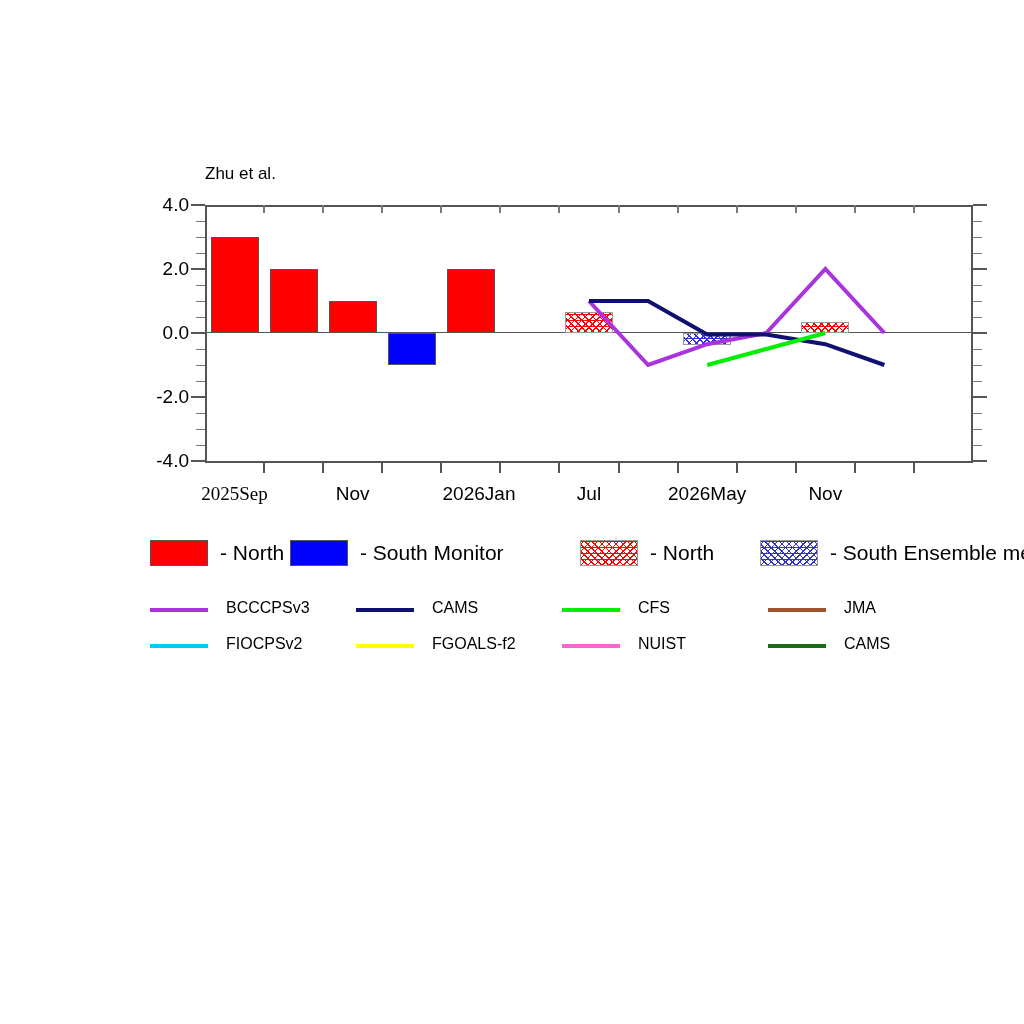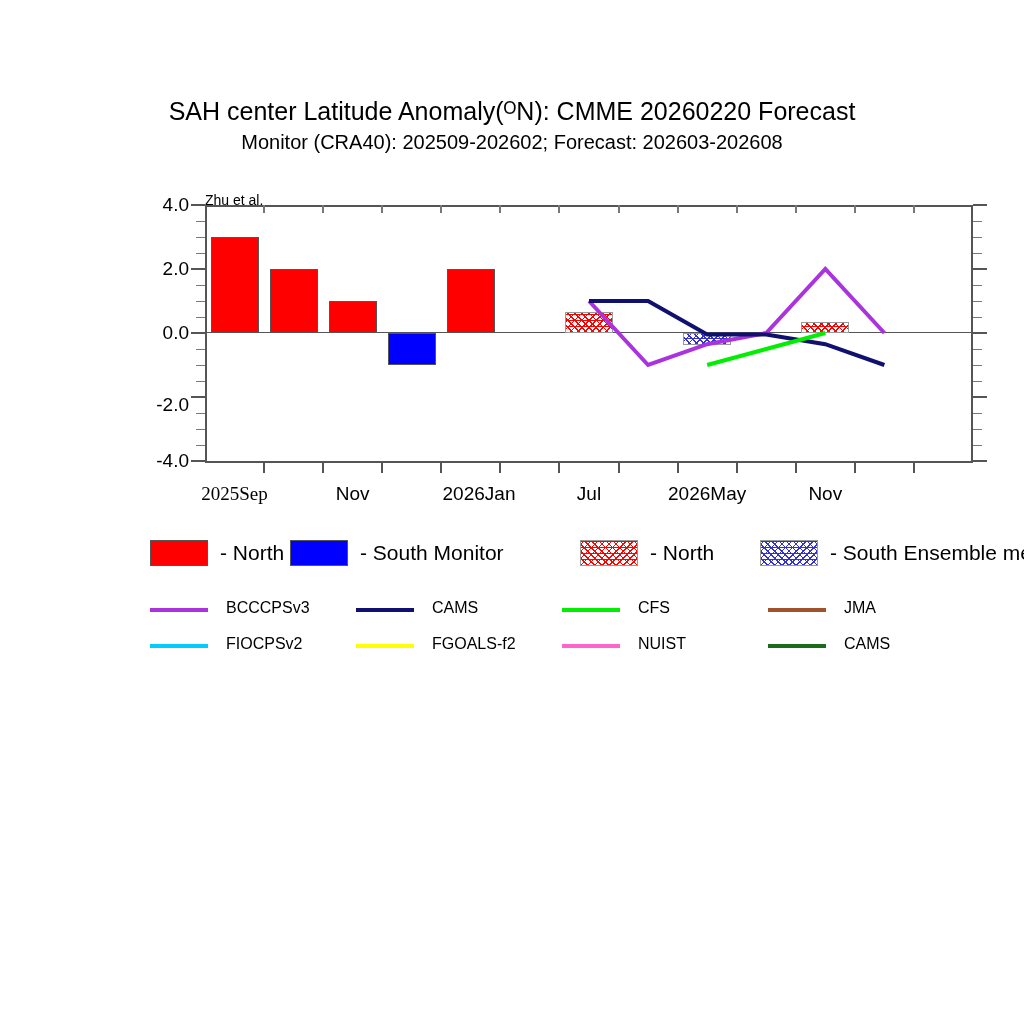--- a/index.html
+++ b/index.html
@@ -35,22 +35,22 @@
   }
   .title-sub {
     font-size: 20px;
     line-height: 26px;
     margin-top: 3px;
     white-space: nowrap;
   }
   .credit {
     position: absolute;
     left: 205px;
-    top: 192px;
-    font-size: 14px;
+    top: 164px;
+    font-size: 17px;
     white-space: nowrap;
   }
   .plot-area {
     position: absolute;
     left: 205px;
     top: 205px;
     width: 768px;
     height: 258px;
   }
   .frame-line {
@@ -191,24 +191,20 @@
     top: 3px;
     font-size: 16px;
     white-space: nowrap;
   }
 </style>
 </head>
 <body>
 
 <div id="root">
 
-  <div class="title-block">
-    <div class="title-main">SAH center Latitude Anomaly(ᴼN): CMME 20260220 Forecast</div>
-    <div class="title-sub">Monitor (CRA40): 202509-202602; Forecast: 202603-202608</div>
-  </div>
 
   <div class="credit">Zhu et al.</div>
 
   <div class="plot-area" id="plot">
     <div class="frame-line frame-top"></div>
     <div class="frame-line frame-bottom"></div>
     <div class="frame-line frame-left"></div>
     <div class="frame-line frame-right"></div>
     <div class="zero-line"></div>
 
@@ -243,21 +239,21 @@
         <div class="ytick-minor-r" style="top: 48px;"></div>
         <div class="ytick-minor" style="top: 32px;"></div>
         <div class="ytick-minor-r" style="top: 32px;"></div>
         <div class="ytick-minor" style="top: 16px;"></div>
         <div class="ytick-minor-r" style="top: 16px;"></div>
         <div class="ytick-major" style="top: -1px;"></div>
         <div class="ytick-major-r" style="top: -1px;"></div>
         <div class="ylabel-wrap" style="top: 0px;">4.0</div>
         <div class="ylabel-wrap" style="top: 64px;">2.0</div>
         <div class="ylabel-wrap" style="top: 128px;">0.0</div>
-        <div class="ylabel-wrap" style="top: 200px;">-2.0</div>
+        <div class="ylabel-wrap" style="top: 192px;">-2.0</div>
         <div class="ylabel-wrap" style="top: 256px;">-4.0</div>
       </div>
     <div id="xticks">
         <div class="xtick" style="left: 58.0769px;"></div>
         <div class="xtick-top" style="left: 58.0769px;"></div>
         <div class="xtick" style="left: 117.154px;"></div>
         <div class="xtick-top" style="left: 117.154px;"></div>
         <div class="xtick" style="left: 176.231px;"></div>
         <div class="xtick-top" style="left: 176.231px;"></div>
         <div class="xtick" style="left: 235.308px;"></div>

